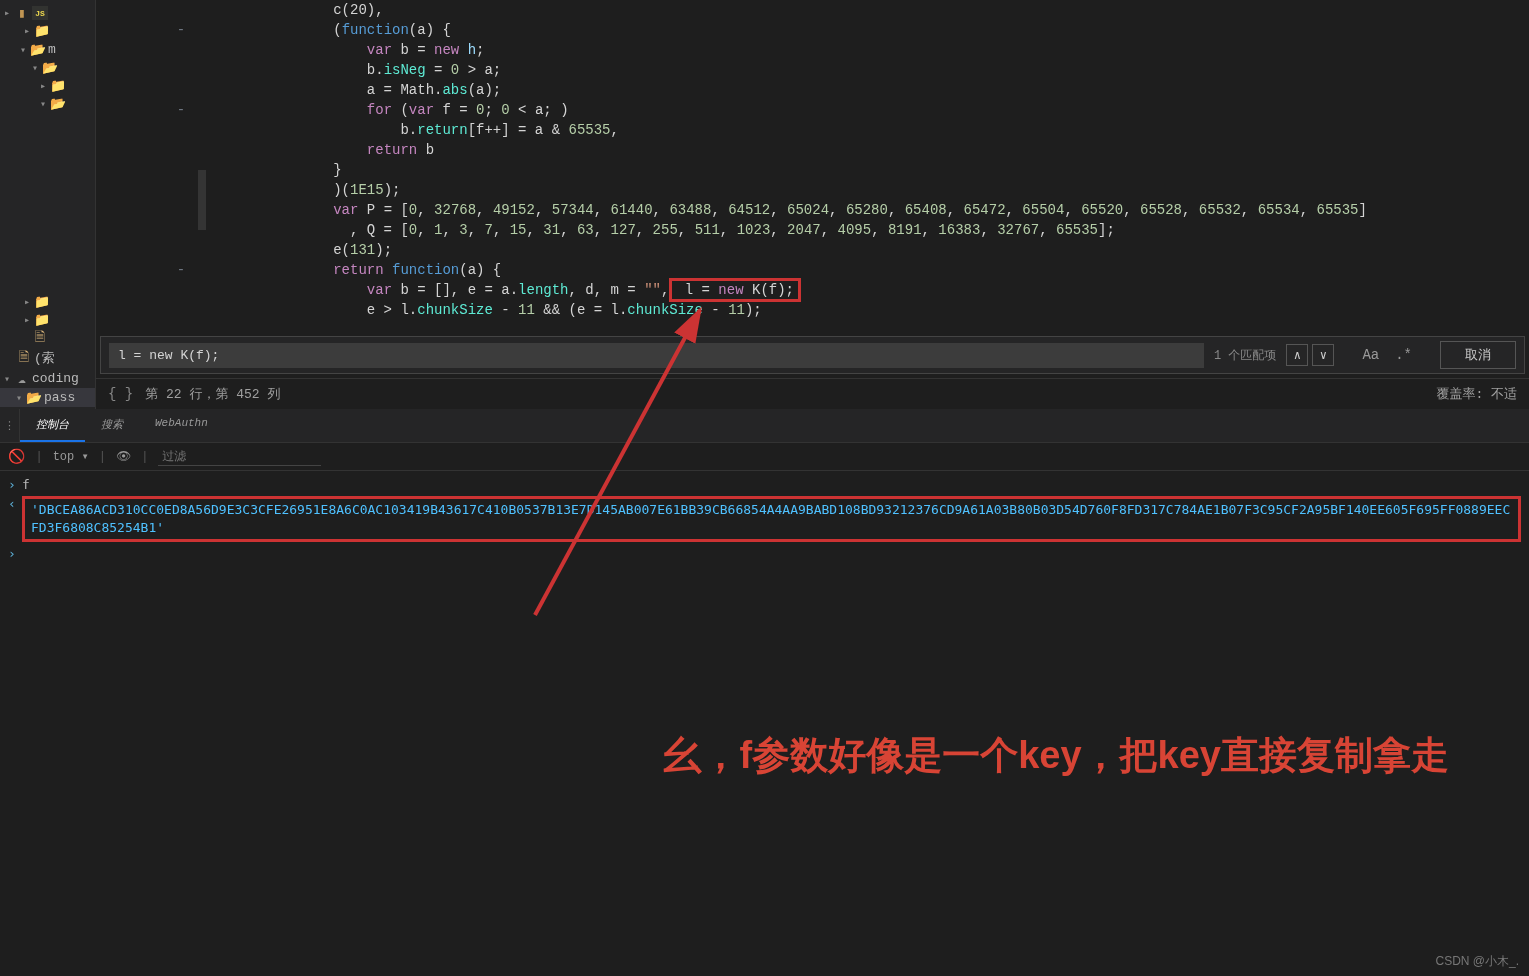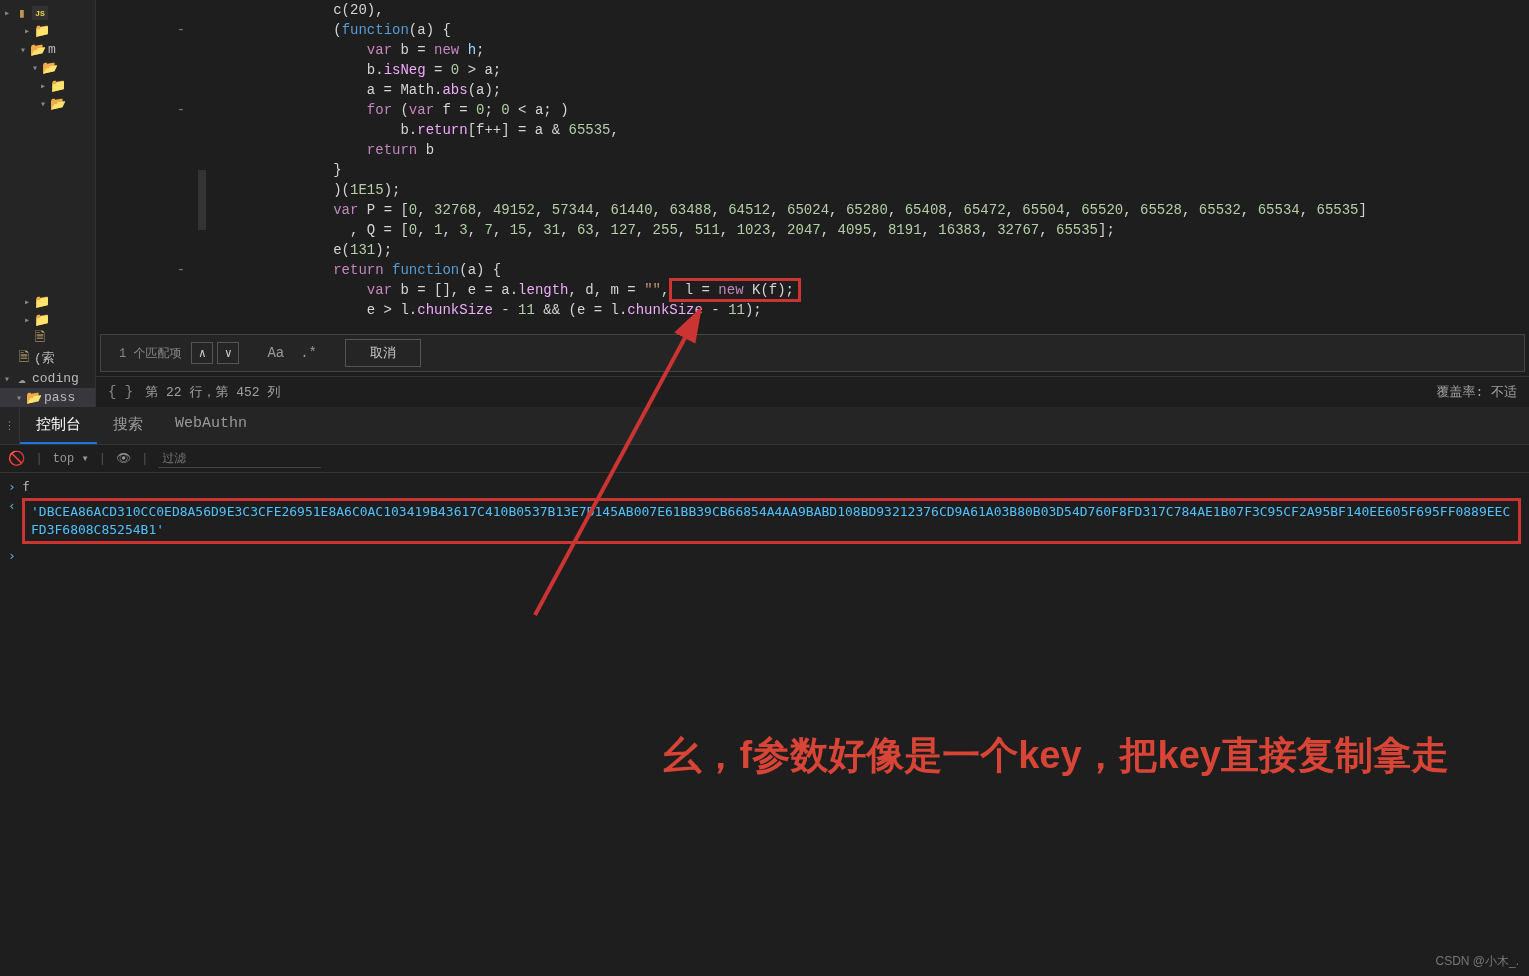--- a/index.html
+++ b/index.html
@@ -88,21 +88,21 @@
 }
 .code-content {
   flex: 1;
   padding-left: 60px;
 }
 .tk-kw { color: #c586c0; }
 .tk-fn { color: #569cd6; }
 .tk-var { color: #9cdcfe; }
 .tk-num { color: #b5cea8; }
 .tk-str { color: #ce9178; }
-.tk-prop { color: #f0abfc; }
+.tk-prop { color: #5eead4; }
 .highlight-box {
   border: 3px solid #cc3333;
   padding: 1px 4px;
 }
 .search-bar {
   display: flex;
   align-items: center;
   background: #252526;
   border: 1px solid #444;
   padding: 4px 8px;
@@ -164,21 +164,22 @@
 .braces-icon { font-size: 14px; color: #888; }
 .tabs-row {
   display: flex;
   background: #252526;
   border-bottom: 1px solid #333;
 }
 .dev-tab {
   padding: 8px 16px;
   color: #999;
   cursor: pointer;
-  font-size: 15px;
+  font-size: 11px;
+  font-style: italic;
 }
 .dev-tab.active {
   color: #fff;
   border-bottom: 2px solid #1a73e8;
 }
 .devtools-vbar {
   width: 20px;
   background: #252526;
   border-right: 1px solid #333;
   display: flex;
@@ -349,20 +350,21 @@
           <div class="code-line"><span class="line-num"></span><span class="fold-col"></span><span class="code-content">        )(<span class="tk-num">1E15</span>);</span></div>
           <div class="code-line"><span class="line-num"></span><span class="fold-col"></span><span class="code-content">        <span class="tk-kw">var</span> P = [<span class="tk-num">0</span>, <span class="tk-num">32768</span>, <span class="tk-num">49152</span>, <span class="tk-num">57344</span>, <span class="tk-num">61440</span>, <span class="tk-num">63488</span>, <span class="tk-num">64512</span>, <span class="tk-num">65024</span>, <span class="tk-num">65280</span>, <span class="tk-num">65408</span>, <span class="tk-num">65472</span>, <span class="tk-num">65504</span>, <span class="tk-num">65520</span>, <span class="tk-num">65528</span>, <span class="tk-num">65532</span>, <span class="tk-num">65534</span>, <span class="tk-num">65535</span>]</span></div>
           <div class="code-line"><span class="line-num"></span><span class="fold-col"></span><span class="code-content">          , Q = [<span class="tk-num">0</span>, <span class="tk-num">1</span>, <span class="tk-num">3</span>, <span class="tk-num">7</span>, <span class="tk-num">15</span>, <span class="tk-num">31</span>, <span class="tk-num">63</span>, <span class="tk-num">127</span>, <span class="tk-num">255</span>, <span class="tk-num">511</span>, <span class="tk-num">1023</span>, <span class="tk-num">2047</span>, <span class="tk-num">4095</span>, <span class="tk-num">8191</span>, <span class="tk-num">16383</span>, <span class="tk-num">32767</span>, <span class="tk-num">65535</span>];</span></div>
           <div class="code-line"><span class="line-num"></span><span class="fold-col"></span><span class="code-content">        e(<span class="tk-num">131</span>);</span></div>
           <div class="code-line"><span class="line-num"></span><span class="fold-col">-</span><span class="code-content">        <span class="tk-kw">return</span> <span class="tk-fn">function</span>(a) {</span></div>
           <div class="code-line"><span class="line-num"></span><span class="fold-col"></span><span class="code-content">            <span class="tk-kw">var</span> b = [], e = a.<span class="tk-prop">length</span>, d, m = <span class="tk-str">""</span>,<span class="highlight-box"> l = <span class="tk-kw">new</span> K(f);</span></span></div>
           <div class="code-line"><span class="line-num"></span><span class="fold-col"></span><span class="code-content">            e &gt; l.<span class="tk-prop">chunkSize</span> - <span class="tk-num">11</span> &amp;&amp; (e = l.<span class="tk-prop">chunkSize</span> - <span class="tk-num">11</span>);</span></div>
         </div>
 
       <div class="search-bar">
+        <input class="search-input" value="l = new K(f);" style="">
         <span class="search-info">1 个匹配项</span>
         <div class="search-nav">
           <span class="search-btn">∧</span>
           <span class="search-btn">∨</span>
         </div>
         <span style="width:20px"></span>
         <span style="padding:0 8px;color:#999">Aa</span>
         <span style="padding:0 8px;color:#999">.*</span>
         <span class="cancel-btn">取消</span>
       </div>

